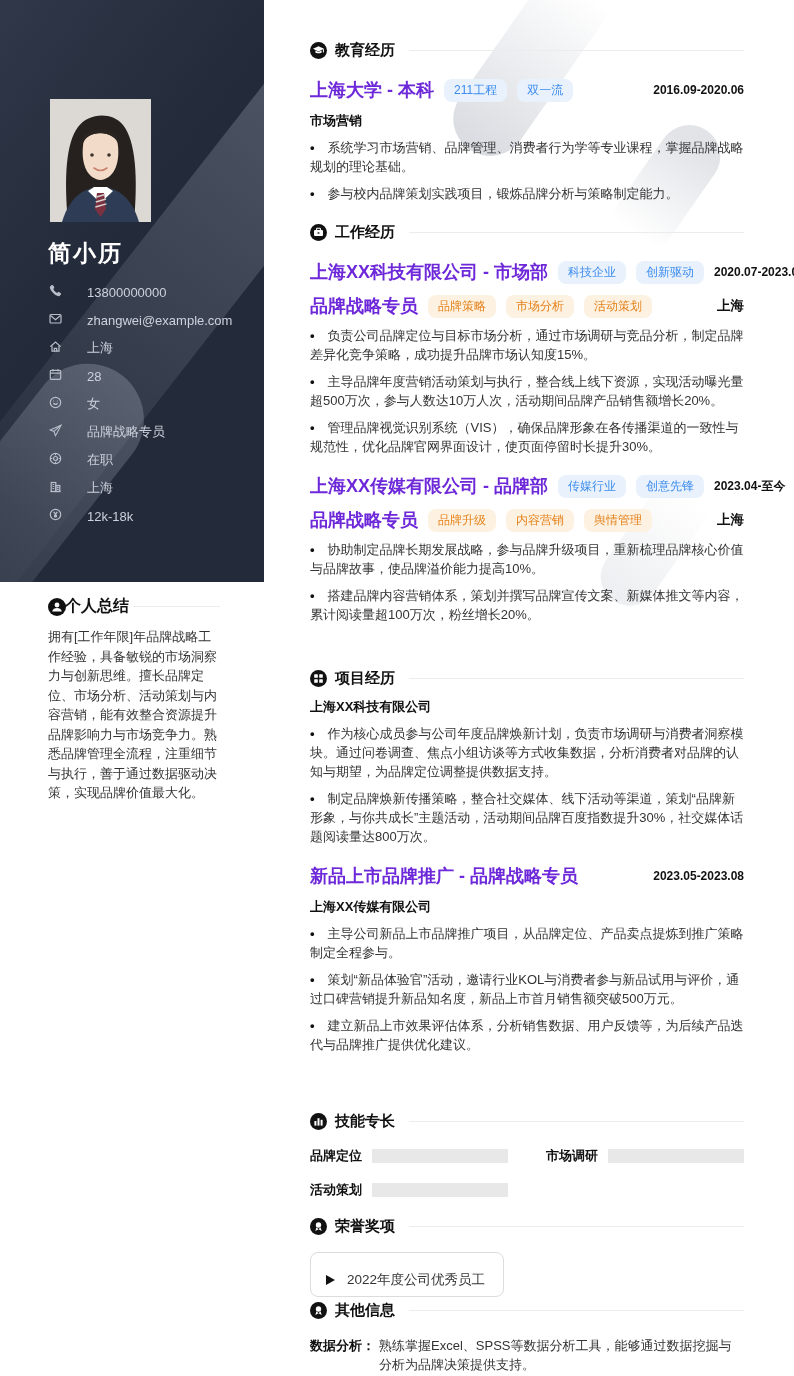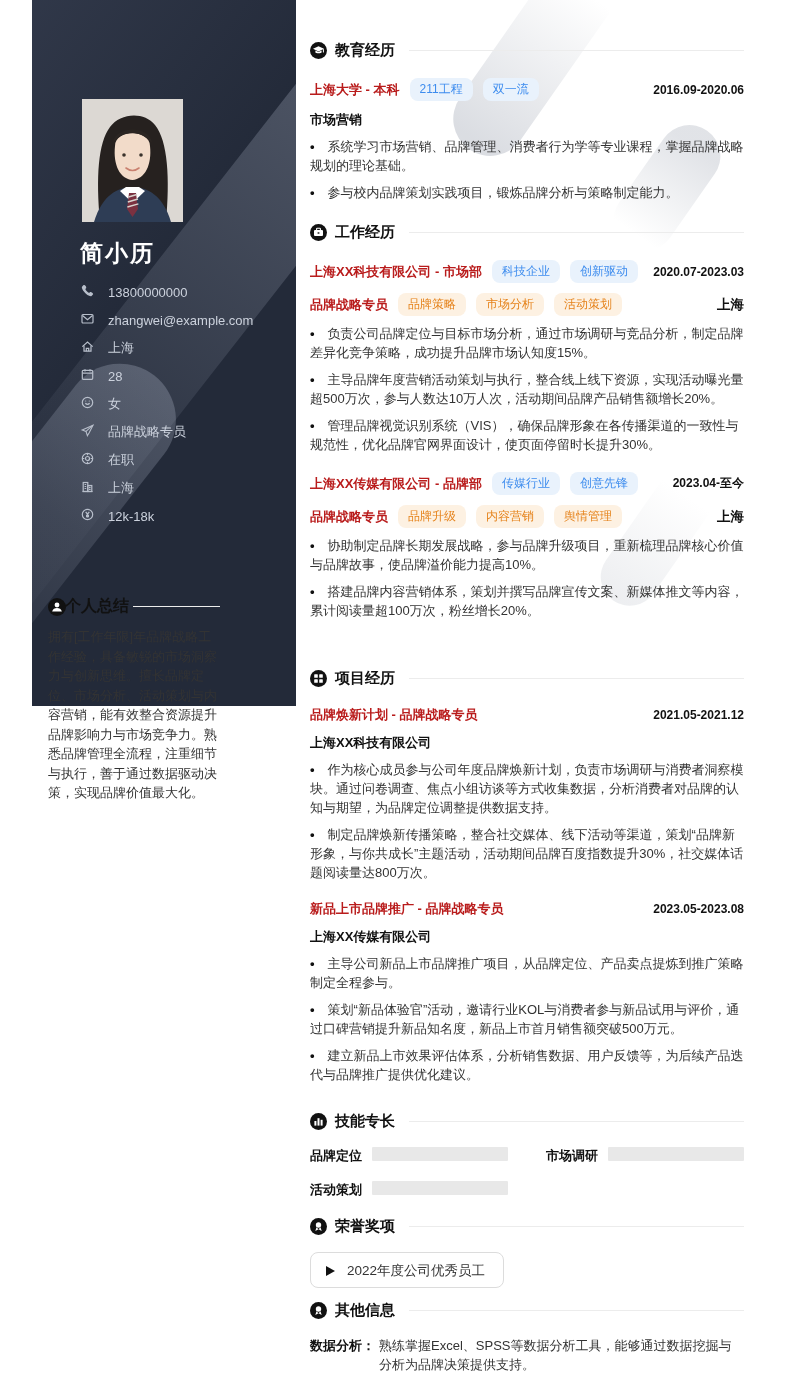--- a/index.html
+++ b/index.html
@@ -10,35 +10,35 @@
   }
   
   .swoosh { position:absolute; border-radius:48px; z-index:0; }
   .swoosh-1 { left:498px; top:-60px; width:74px; height:230px; transform:rotate(35deg);
     background:linear-gradient(to bottom, rgba(168,174,186,0) 15%, rgba(168,174,186,.42) 95%); }
   .swoosh-2 { left:636px; top:118px; width:62px; height:140px; transform:rotate(35deg);
     background:linear-gradient(to top, rgba(168,174,186,0) 10%, rgba(168,174,186,.34) 85%); }
   .swoosh-3 { left:630px; top:455px; width:58px; height:160px; transform:rotate(35deg);
     background:linear-gradient(to bottom, rgba(168,174,186,0) 20%, rgba(168,174,186,.2) 95%); }
   
-  .sidebar-panel { position:absolute; left:0; top:0; width:264px; height:706px;
-    background:#232a39; overflow:hidden; z-index:1;margin-left:32px; }
+  .sidebar-panel { position:absolute; left:0; top:0; width:264px; height:582px;
+    background:#232a39; overflow:hidden; z-index:1; }
   .side-deco-a { position:absolute; width:112px; height:900px; left:118px; top:-160px;
     transform:rotate(38deg); border-radius:70px;
     background:linear-gradient(to bottom, rgba(186,194,212,.38), rgba(186,194,212,.03) 80%); }
   .side-deco-b { position:absolute; width:112px; height:430px; left:-66px; top:330px;
     transform:rotate(38deg); border-radius:70px;
     background:linear-gradient(to bottom, rgba(186,194,212,.28), rgba(186,194,212,.03) 85%); }
   .side-deco-c { position:absolute; inset:0;
     background:linear-gradient(128deg, rgba(64,72,92,.45) 0%, rgba(64,72,92,0) 42%); }
   .photo { position:absolute; left:50px; top:99px; width:101px; height:123px; overflow:hidden; }
   .person-name { position:absolute; left:48px; top:238px; font-size:23px; font-weight:700;
     color:#ffffff; letter-spacing:2px; }
   .contact-list { position:absolute; left:48px; top:278px; width:200px; }
-  .contact-row { display:flex; align-items:center; height:28px; gap:13px;
+  .contact-row { display:flex; align-items:center; height:28px; gap:24px;
     color:#ccd2dd; font-size:13px;text-align:right; }
   .contact-row svg { flex:0 0 auto; }
   
   .left-col { position:absolute; left:48px; top:596px; width:172px; z-index:1; }
   .left-head { display:flex; align-items:center; gap:0; }
   .left-head .sec-title { font-size:16px; font-weight:700; color:#111; }
   .left-head .sec-line { flex:1; height:1px; background:#ececec; margin-left:4px; }
   .summary-text { margin-top:10px; font-size:13px; line-height:19.5px; color:#333; text-align:left; }
   
   .main-col { position:absolute; left:310px; top:0; width:434px; z-index:1; }
@@ -48,39 +48,39 @@
   #sec-proj   { top:668px; }
   #sec-skills { top:1111px; }
   #sec-honors { top:1216px; }
   #sec-other  { top:1300px; }
   .sec-header { display:flex; align-items:center; gap:8px; height:20px; }
   .sec-header .sec-title { font-size:15px; font-weight:700; color:#111; white-space:nowrap; }
   .sec-header .sec-line { flex:1; height:1px; background:#ececec; margin-left:6px; }
   .icon-badge { width:17px; height:17px; flex:0 0 auto; }
   .entry-head { display:flex; align-items:center; margin-top:18px; gap:10px; }
   .entry-head.tight { margin-top:10px; }
-  .entry-title { font-size:13px; font-weight:700; color:#b91c1c; white-space:nowrap; }
+  .entry-title { font-size:18px; font-weight:700; color:#6d28d9; white-space:nowrap; }
   .entry-date { margin-left:auto; font-size:12px; font-weight:700; color:#111; white-space:nowrap; }
   .entry-loc  { margin-left:auto; font-size:13.5px; font-weight:700; color:#111; }
   .tag { display:inline-block; font-size:12px; padding:3px 10px; border-radius:8px; white-space:nowrap; }
   .tag.blue   { background:#e9f2fc; color:#3d8cee; }
   .tag.orange { background:#fdf1e2; color:#e5821a; }
   .sub-bold { margin-top:10px; font-size:13px; font-weight:700; color:#111; }
   .bullet { margin-top:8px; font-size:13px; line-height:19px; color:#333; }
   .bullet .dot { font-weight:700; color:#111; margin-right:13px; }
   
   .skill-grid { display:grid; grid-template-columns:1fr 1fr; column-gap:38px; row-gap:16px; margin-top:16px; }
-  .skill-item { display:flex; gap:10px; }
+  .skill-item { display:flex; align-items:center; gap:10px; }
   .skill-label { font-size:13px; font-weight:700; color:#111; white-space:nowrap; }
   .skill-track { flex:1; height:14px; background:#e8e8e8; border-radius:1px; overflow:hidden; }
   .skill-fill { height:100%; background:#000;
     clip-path:polygon(0 0, calc(100% - 9px) 0, 100% 100%, 0 100%); }
   
   .honor-chip { display:inline-flex; align-items:center; gap:12px; margin-top:16px;
-    border:1px solid #dcdcdc; border-radius:8px; padding:9px 18px 7px 15px;
+    border:1px solid #dcdcdc; border-radius:8px; padding:18px 18px 7px 15px;
     font-size:13.5px; color:#333; background:#fff; }
   .play-tri { width:0; height:0; border-left:9px solid #111;
     border-top:5.5px solid transparent; border-bottom:5.5px solid transparent; }
   
   .other-para { display:flex; margin-top:16px; font-size:13px; line-height:19px; }
   .other-label { font-weight:700; color:#111; white-space:nowrap; flex:0 0 auto; margin-right:4px; }
   .other-text { flex:1; color:#333; }
 </style>
 </head>
 <body>
@@ -282,24 +282,20 @@
             <rect x="4.2" y="4.2" width="3.6" height="3.6" rx="0.6" fill="#fff"></rect>
             <rect x="9.2" y="4.2" width="3.6" height="3.6" rx="0.6" fill="#fff"></rect>
             <rect x="4.2" y="9.2" width="3.6" height="3.6" rx="0.6" fill="#fff"></rect>
             <rect x="9.2" y="9.2" width="3.6" height="3.6" rx="0.6" fill="#fff"></rect>
           </svg>
       </span>
       <span class="sec-title">项目经历</span>
       <span class="sec-line"></span>
     </div>
 
-    <div class="entry-head">
-      <span class="entry-title">品牌焕新计划 - 品牌战略专员</span>
-      <span class="entry-date">2021.05-2021.12</span>
-    </div>
     <div class="sub-bold">上海XX科技有限公司</div>
     <div class="bullet"><span class="dot">•</span><span>作为核心成员参与公司年度品牌焕新计划，负责市场调研与消费者洞察模块。通过问卷调查、焦点小组访谈等方式收集数据，分析消费者对品牌的认知与期望，为品牌定位调整提供数据支持。</span></div>
     <div class="bullet"><span class="dot">•</span><span>制定品牌焕新传播策略，整合社交媒体、线下活动等渠道，策划“品牌新形象，与你共成长”主题活动，活动期间品牌百度指数提升30%，社交媒体话题阅读量达800万次。</span></div>
 
     <div class="entry-head">
       <span class="entry-title">新品上市品牌推广 - 品牌战略专员</span>
       <span class="entry-date">2023.05-2023.08</span>
     </div>
     <div class="sub-bold">上海XX传媒有限公司</div>
     <div class="bullet"><span class="dot">•</span><span>主导公司新品上市品牌推广项目，从品牌定位、产品卖点提炼到推广策略制定全程参与。</span></div>

